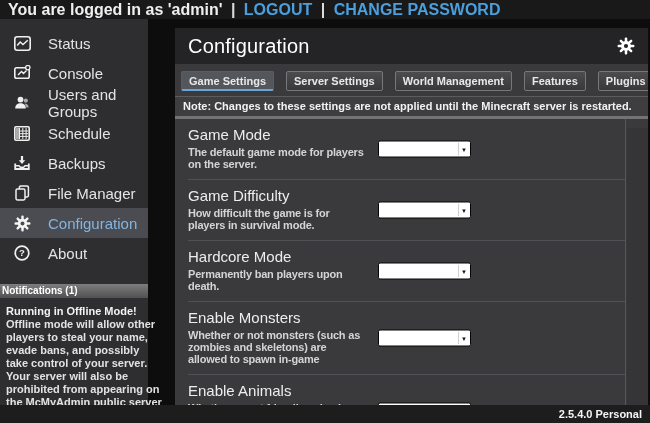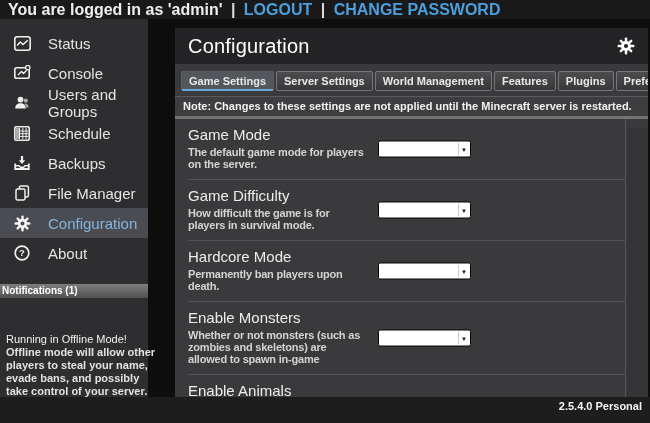--- a/index.html
+++ b/index.html
@@ -32,33 +32,33 @@
   .nav-item .lbl { font-size:15px; color:#e4e4e4; }
   .nav-item.selected { background:#4a4c51; }
   .nav-item.selected .lbl { color:#84b5e0; }
   .notif { margin-top:16px; }
   .notif-head {
     height:14px; line-height:14px; padding-left:2px;
     background:linear-gradient(#7d7d7d,#515151);
     font-size:10px; font-weight:bold; color:#fff;
   }
   .notif-body { padding:7px 6px 0 6px; font-size:11px; line-height:13px; color:#e2e2e2; font-weight:bold; width:168px; }
-  .notif-title { font-weight:normal; color:#f2f2f2;margin-top:28px; }
+  .notif-title { font-weight:bold; color:#f2f2f2; }
   
   .main {
     position:absolute; left:175px; top:28px; width:473px; bottom:18px;
     background:#3a3a3c; overflow:hidden;
   }
   .titlebar {
     height:36px; background:#242427; display:flex; align-items:center;
     padding:0 13px;
   }
   .titlebar .ttl { font-size:20px; color:#ffffff; letter-spacing:0.2px; flex:1; }
   .gear-btn { width:18px; height:18px; cursor:pointer; }
-  .tabs { display:flex; align-items:flex-end; gap:2px; margin:7px 2px 0 6px; }
+  .tabs { display:flex; align-items:flex-end; gap:12px; margin:7px 2px 0 6px; }
   .tab {
     font-size:11px; font-weight:bold; color:#e8e8e8; white-space:nowrap;
     padding:3px 7px; border:1px solid #77777a; border-radius:2px;
     background:linear-gradient(#4c4c4f,#39393b); cursor:pointer;
   }
   .tab.active {
     background:#53565b; border-color:#595c61;
     border-bottom:2px solid #68a5d8; padding-bottom:2px;
   }
   .notebar {
@@ -77,21 +77,21 @@
     border-radius:2px; cursor:pointer;
   }
   .sel .arrow {
     position:absolute; right:1px; top:1px; bottom:1px; width:11px;
     border-left:1px solid #cfcfcf; display:flex; align-items:center; justify-content:center;
     font-size:6px; color:#111; background:#fff; border-radius:0 1px 1px 0;
   }
   .scroll-strip { position:absolute; top:100px; right:0; width:21px; bottom:0; background:#353537; }
   
   .footer {
-    position:absolute; left:0; bottom:0; width:650px; height:26px;
+    position:absolute; left:0; bottom:0; width:650px; height:18px;
     background:#1d1d1d; line-height:18px; text-align:right; padding-right:8px;
     font-size:11px; font-weight:bold; color:#f5f5f5;
   }
   svg { display:block; }
 </style>
 </head>
 <body>
 
 <div class="topbar">
   <span>You are logged in as 'admin'</span><span class="sep"> | </span><a>LOGOUT</a><span class="sep"> | </span><a>CHANGE PASSWORD</a>

